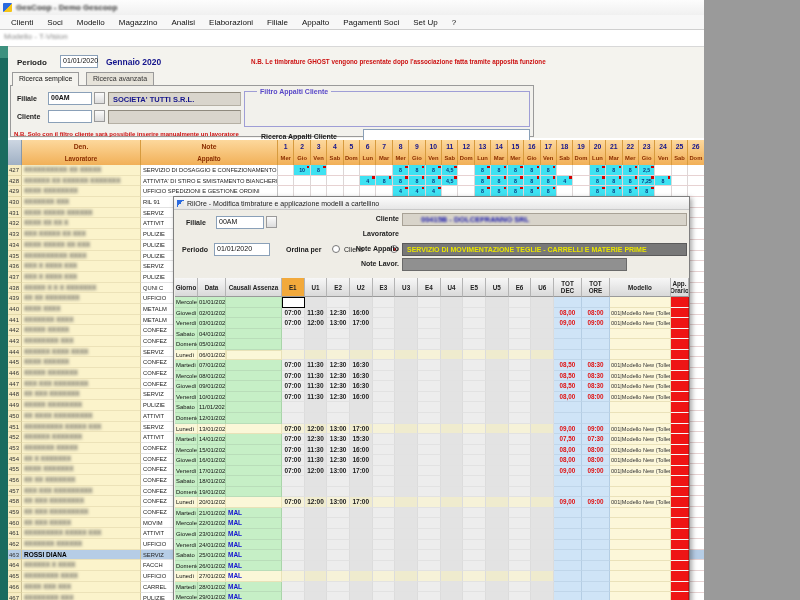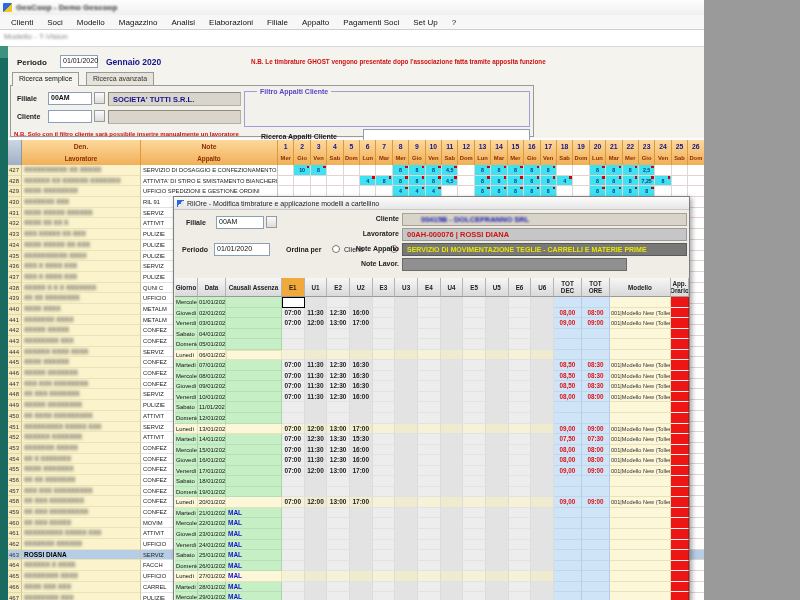--- a/index.html
+++ b/index.html
@@ -1984,21 +1984,20 @@
     <div id="d-periodo-input">01/01/2020</div>
     <div class="dlabel" id="d-ordina-label">Ordina per</div>
     <div class="radio" id="radio-clienti"></div>
     <div class="dlabel" id="radio-clienti-label">Clienti</div>
     <div class="radio" id="radio-lavoratori"></div>
     <div class="dlabel" id="radio-lavoratori-label">Lavoratori</div>
 
     <div class="rlabel" id="d-cliente-label">Cliente</div>
     <div class="rfield" id="d-cliente-field"><span>00415B - DOLCEFRANNO SRL</span></div>
     <div class="rlabel" id="d-lavoratore-label">Lavoratore</div>
-    <div class="rfield" id="d-lavoratore-field">00AH-000076 | ROSSI  DIANA</div>
     <div class="rlabel" id="d-noteappalto-label">Note Appalto</div>
     <div class="rfield" id="d-noteappalto-field">SERVIZIO DI MOVIMENTAZIONE TEGLIE - CARRELLI E MATERIE PRIME</div>
     <div class="rlabel" id="d-notelavor-label">Note Lavor.</div>
     <div class="rfield" id="d-notelavor-field"></div>
 
     <div id="dtable">
       <div id="dthead">
           <div class="dh" style="width: 23px;">
             <div class="hl">Giorno</div>
           </div>

